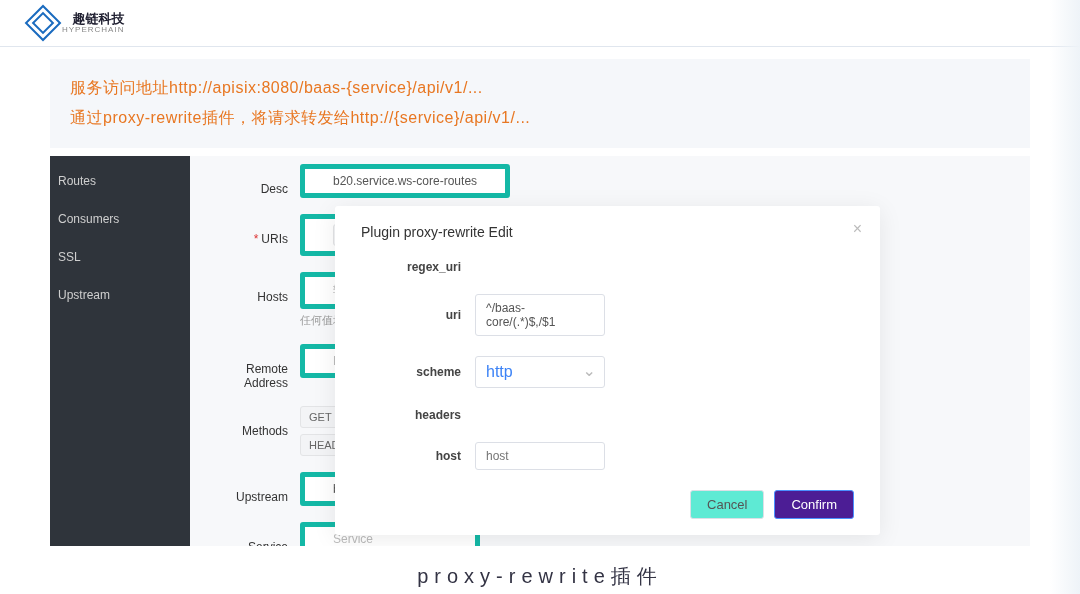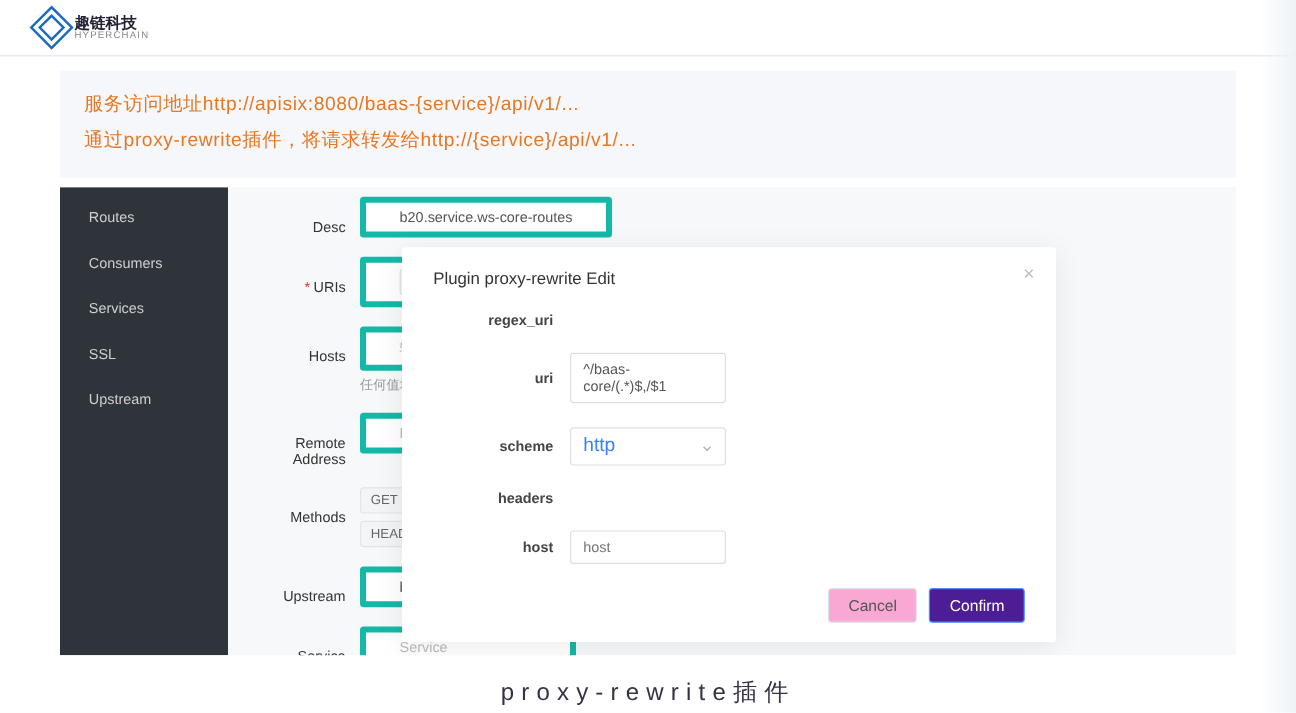--- a/index.html
+++ b/index.html
@@ -3,27 +3,27 @@
 <meta charset="utf-8">
 <style>
   * { box-sizing: border-box; margin: 0; padding: 0; font-family: -apple-system, BlinkMacSystemFont, "Segoe UI", Arial, sans-serif; }
   body { width: 1080px; height: 594px; background: #fff; position: relative; overflow: hidden; }
   .slide-header { display: flex; align-items: center; justify-content: space-between; padding: 10px 40px 10px 30px; border-bottom: 1px solid #e0e6ee; }
   .slide-title { font-size: 20px; font-weight: 700; color: #344055; }
   .slide-title .sub { font-weight: 500; margin-left: 4px; }
   .logo { display: flex; align-items: center; gap: 6px; }
   .logo-mark { width: 26px; height: 26px; border: 2px solid #1a6bbf; transform: rotate(45deg); position: relative; }
   .logo-mark::after { content: ""; position: absolute; inset: 3px; border: 2px solid #1a6bbf; }
-  .logo-text { font-size: 13px; font-weight: 700; color: #223; line-height: 1; }
+  .logo-text { font-size: 13px; font-weight: 700; color: #223; line-height: 1; text-align: right; }
   .logo-sub { font-size: 8px; letter-spacing: 1px; color: #888; }
   .desc-box { margin: 12px 50px 8px 50px; padding: 14px 20px; background: #f5f7fa; }
   .desc-box p { font-size: 16px; color: #e87722; line-height: 1.9; font-weight: 500; letter-spacing: .5px;}
   .app-frame { margin: 0 50px; position: relative; height: 390px; background: #f7f8fa; overflow: hidden; }
   .sidebar { position: absolute; left: 0; top: 0; bottom: 0; width: 140px; background: #2f343b; padding-top: 6px; }
-  .sidebar-item { color: #cfcfcf; font-size: 12px; padding: 12px 24px; cursor: pointer; }
+  .sidebar-item { color: #cfcfcf; font-size: 12px; padding: 12px 8px; cursor: pointer; }
   .form-area { position: absolute; left: 140px; right: 0; top: 0; bottom: 0; padding: 8px 18px; }
   .form-row { display: flex; align-items: flex-start; margin-bottom: 16px; }
   .form-row label { width: 80px; text-align: right; font-size: 12px; color: #333; padding-top: 6px; font-weight:500;margin-top:12px;}
   .form-row label .req { color: #d33; margin-right: 3px;}
   .form-row .control { margin-left: 12px; }
   .input-like { background: #fff; border: 5px solid #14b8a6; border-radius: 3px; padding: 5px 28px; font-size: 12px; color: #555; min-width: 180px; display:inline-block; }
   .input-placeholder { color: #bbb; }
   .tag-group { display: flex; flex-wrap: wrap; gap: 6px; max-width: 240px;}
   .tag { background: #f3f4f6; border: 1px solid #e3e4e6; border-radius: 3px; padding: 4px 8px; font-size: 11px; color: #666; display:inline-flex; align-items:center; gap:4px;}
   .tag .x { color:#aaa; }
@@ -32,21 +32,21 @@
   .modal { position: absolute; left: 285px; top: 50px; width: 545px; background: #fff; border-radius: 3px; box-shadow: 0 4px 24px rgba(0,0,0,.08); padding: 18px 26px 16px; }
   .modal-title { font-size: 14px; color: #333; margin-bottom: 20px; }
   .modal-close { position: absolute; top: 14px; right: 18px; color: #bbb; font-size: 16px; cursor:pointer; }
   .mrow { display: flex; align-items: center; margin-bottom: 20px; }
   .mrow label { width: 100px; text-align: right; font-size: 12px; color: #444; font-weight: 600;}
   .mrow .mcontrol { margin-left: 14px; }
   .minput { border: 1px solid #dcdfe6; border-radius: 3px; padding: 6px 10px; font-size: 12px; width: 130px; color:#555;}
   .mselect { border: 1px solid #dcdfe6; border-radius: 3px; padding: 6px 10px; font-size: 16px; width: 130px; color:#3b82f6; position:relative; }
   .mselect::after { content:"⌄"; position:absolute; right:8px; top:4px; color:#bbb;}
   .modal-actions { display:flex; justify-content:flex-end; gap:10px; margin-top: 20px;}
-  .btn { border:1px solid #dcdfe6; padding:6px 16px; font-size:13px; border-radius:3px; background:#f9a8d4; cursor:pointer; color:#555;}
+  .btn { border:1px solid #dcdfe6; padding:6px 16px; font-size:13px; border-radius:3px; background:#5eead4; cursor:pointer; color:#555;}
   .btn-primary { background:#4c1d95; border-color:#4a90ff; color:#fff;}
   .caption { position:absolute; left:0; right:0; bottom:4px; text-align:center; color:#334; font-size:20px; letter-spacing:6px; font-weight:500;}
   .ghost-side{ position:absolute; right:0; top:0; bottom:0; width:30px; background:linear-gradient(90deg,#fff0,#eef3f8);} 
 </style>
 </head>
 <body>
 
 <div class="slide-header">
   <div class="logo">
     <div class="logo-mark"></div>
@@ -59,21 +59,20 @@
 
 <div class="desc-box">
   <p>服务访问地址http://apisix:8080/baas-{service}/api/v1/...</p>
   <p>通过proxy-rewrite插件，将请求转发给http://{service}/api/v1/...</p>
 </div>
 
 <div class="app-frame">
   <div class="sidebar">
     <div class="sidebar-item">Routes</div>
     <div class="sidebar-item">Consumers</div>
-    <div class="sidebar-item">Services</div>
     <div class="sidebar-item">SSL</div>
     <div class="sidebar-item">Upstream</div>
   </div>
 
   <div class="form-area">
     <div class="form-row">
       <label>Desc</label>
       <div class="control"><div class="input-like">b20.service.ws-core-routes</div></div>
     </div>
     <div class="form-row">

